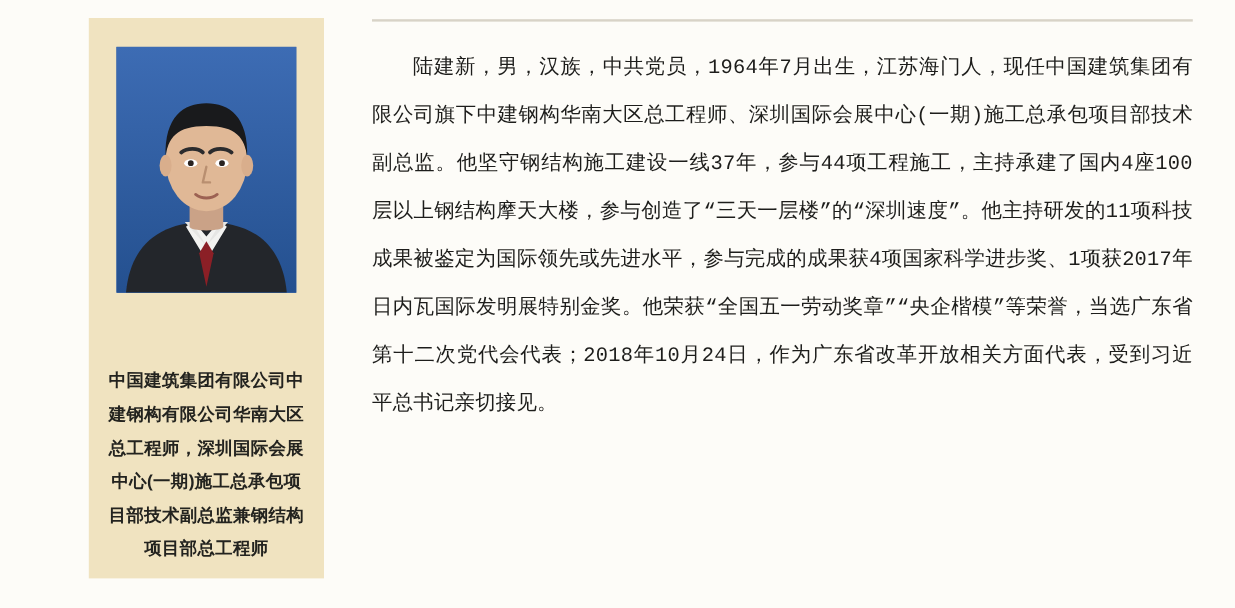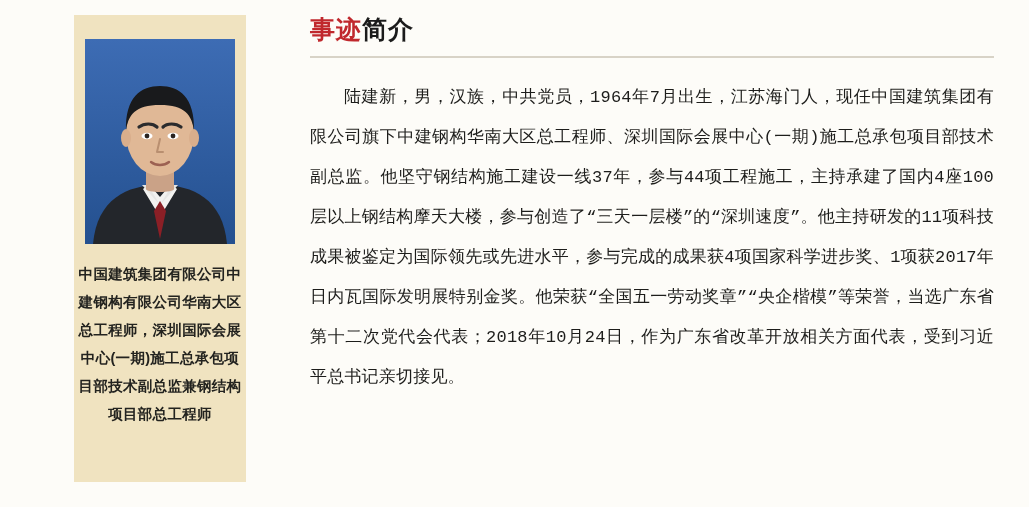--- a/index.html
+++ b/index.html
@@ -20,28 +20,29 @@
     background: #fdfcf8;
     box-sizing: border-box;
     display: flex;
     flex-direction: row;
   }
   
   .profile-card {
     position: absolute;
     left: 74px;
     top: 15px;
-    width: 172px;
+    width: 196px;
     height: 467px;
     background: #f0e3c0;
     box-sizing: border-box;
     padding: 24px 14px 10px 14px;
     display: flex;
     flex-direction: column;
     align-items: center;
+    justify-content: space-between;
   }
   .portrait-frame {
     width: 150px;
     height: 205px;
     background: #2f5ea8;
     overflow: hidden;
     position: relative;
     flex: none;
   }
   .portrait-svg {
@@ -144,20 +145,17 @@
         <path d="M66 123 C71 127 79 127 84 123" stroke="#9c6152" stroke-width="2.4" fill="none" stroke-linecap="round"></path>
 
         <ellipse cx="41" cy="99" rx="5" ry="9" fill="#d9ae8c"></ellipse>
         <ellipse cx="109" cy="99" rx="5" ry="9" fill="#d9ae8c"></ellipse>
       </svg>
     </div>
     <div class="profile-caption">中国建筑集团有限公司中建钢构有限公司华南大区总工程师，深圳国际会展中心(一期)施工总承包项目部技术副总监兼钢结构项目部总工程师</div>
   </div>
 
   <div class="content">
-    <div>
-      <span class="section-heading heading-part-a">事迹</span><span class="section-heading heading-part-b">简介</span>
-    </div>
     <div class="heading-rule"></div>
     <div class="body-text">陆建新，男，汉族，中共党员，1964年7月出生，江苏海门人，现任中国建筑集团有限公司旗下中建钢构华南大区总工程师、深圳国际会展中心(一期)施工总承包项目部技术副总监。他坚守钢结构施工建设一线37年，参与44项工程施工，主持承建了国内4座100层以上钢结构摩天大楼，参与创造了“三天一层楼”的“深圳速度”。他主持研发的11项科技成果被鉴定为国际领先或先进水平，参与完成的成果获4项国家科学进步奖、1项获2017年日内瓦国际发明展特别金奖。他荣获“全国五一劳动奖章”“央企楷模”等荣誉，当选广东省第十二次党代会代表；2018年10月24日，作为广东省改革开放相关方面代表，受到习近平总书记亲切接见。</div>
   </div>
 
 </div>
 
 </body></html>

